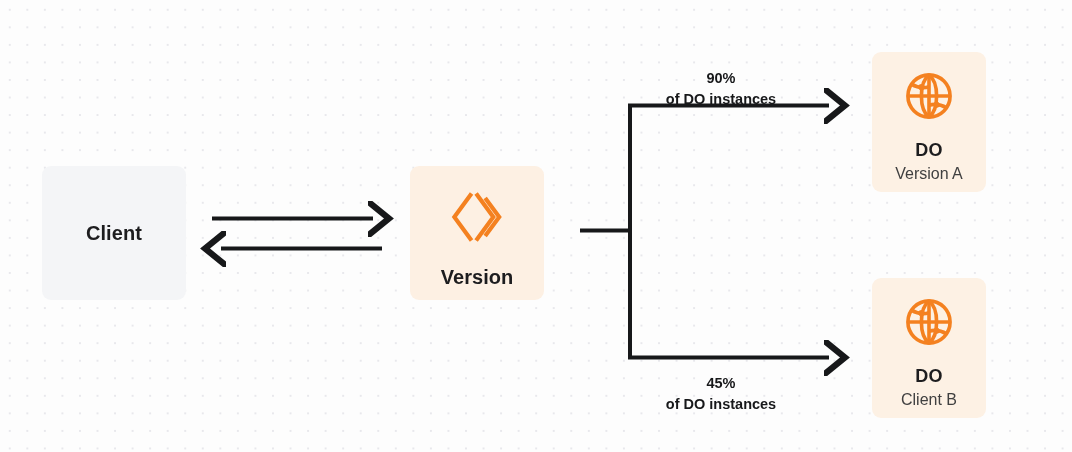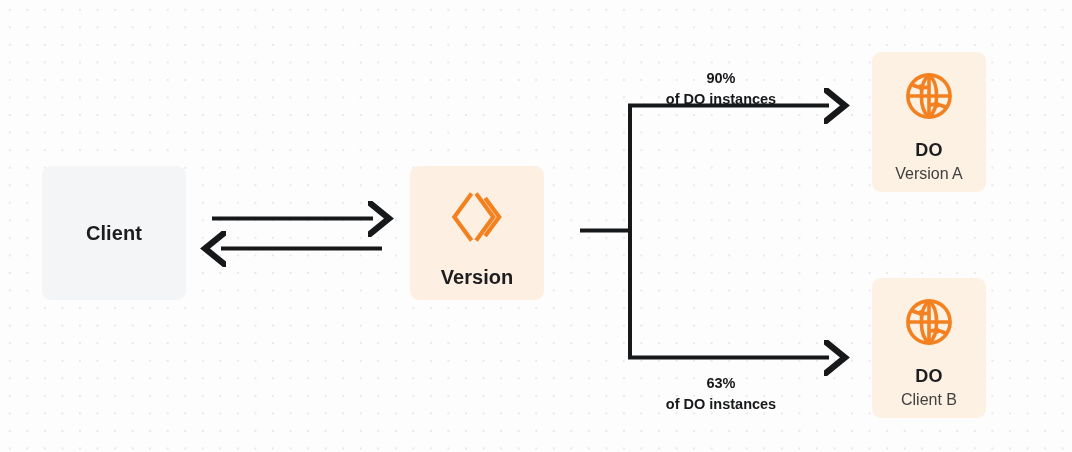--- a/index.html
+++ b/index.html
@@ -218,17 +218,17 @@
     <span class="do-title">DO</span>
     <span class="do-subtitle">Client B</span>
   </div>
 
   <div id="label-top" class="edge-label">
     <div>90%</div>
     <div>of DO instances</div>
   </div>
 
   <div id="label-bottom" class="edge-label">
-    <div>63%</div>
+    <div>45%</div>
     <div>of DO instances</div>
   </div>
 
 </div>
 
 </body></html>

